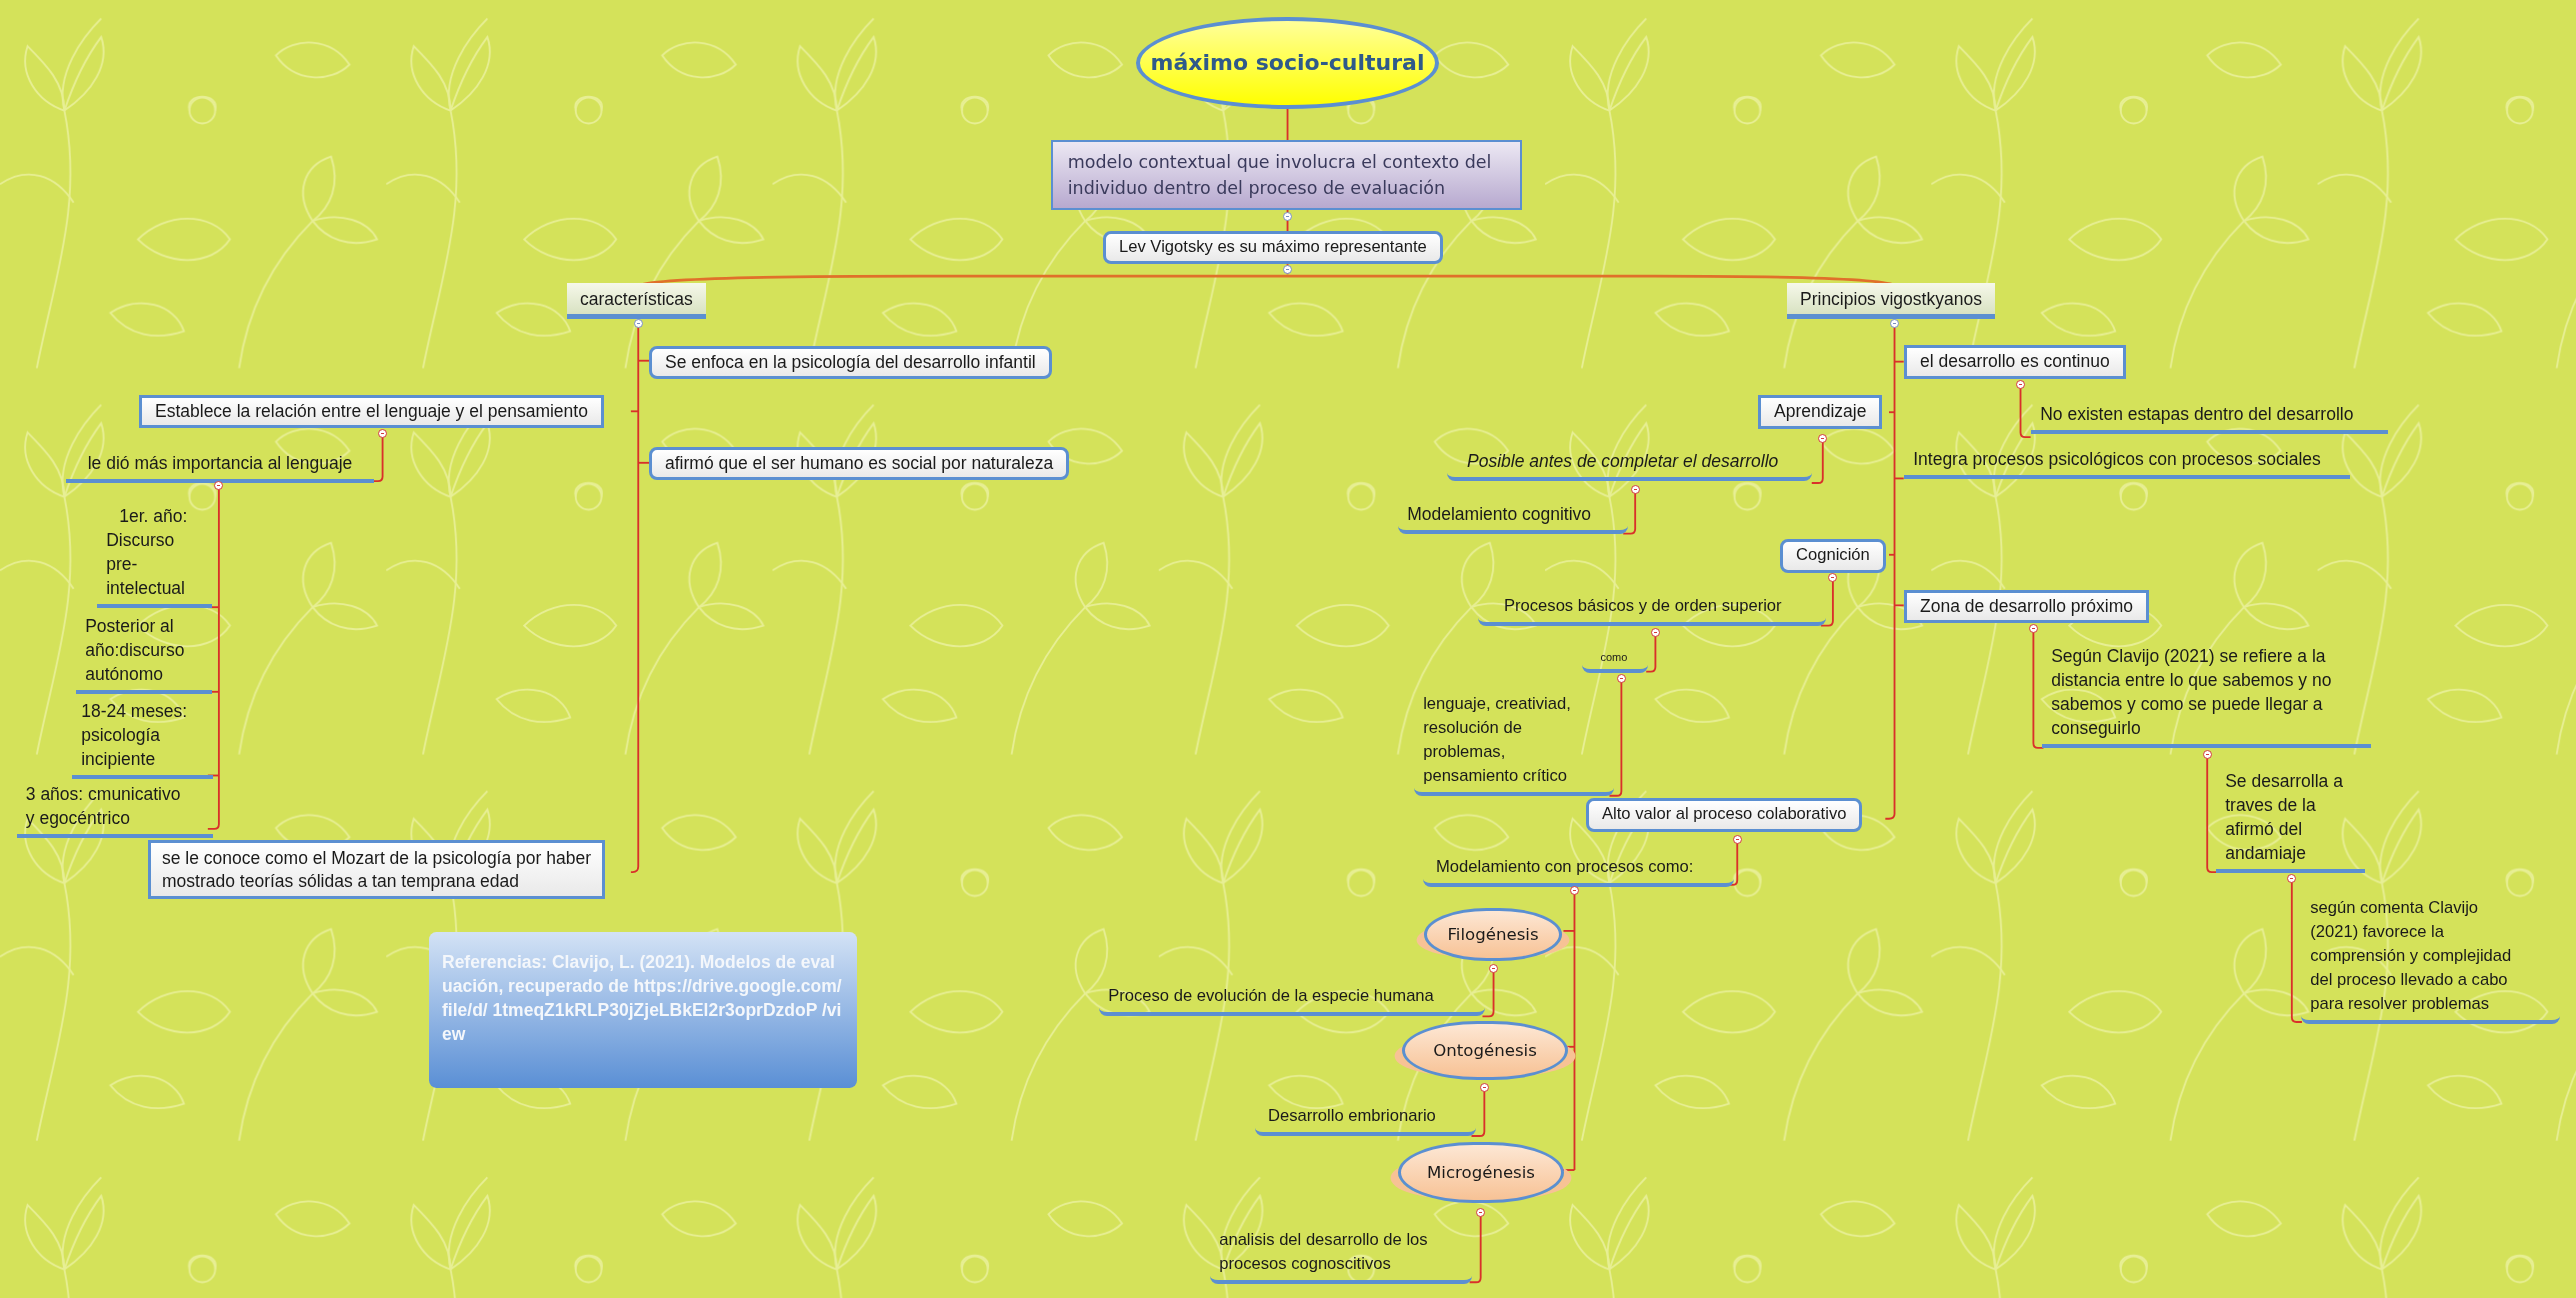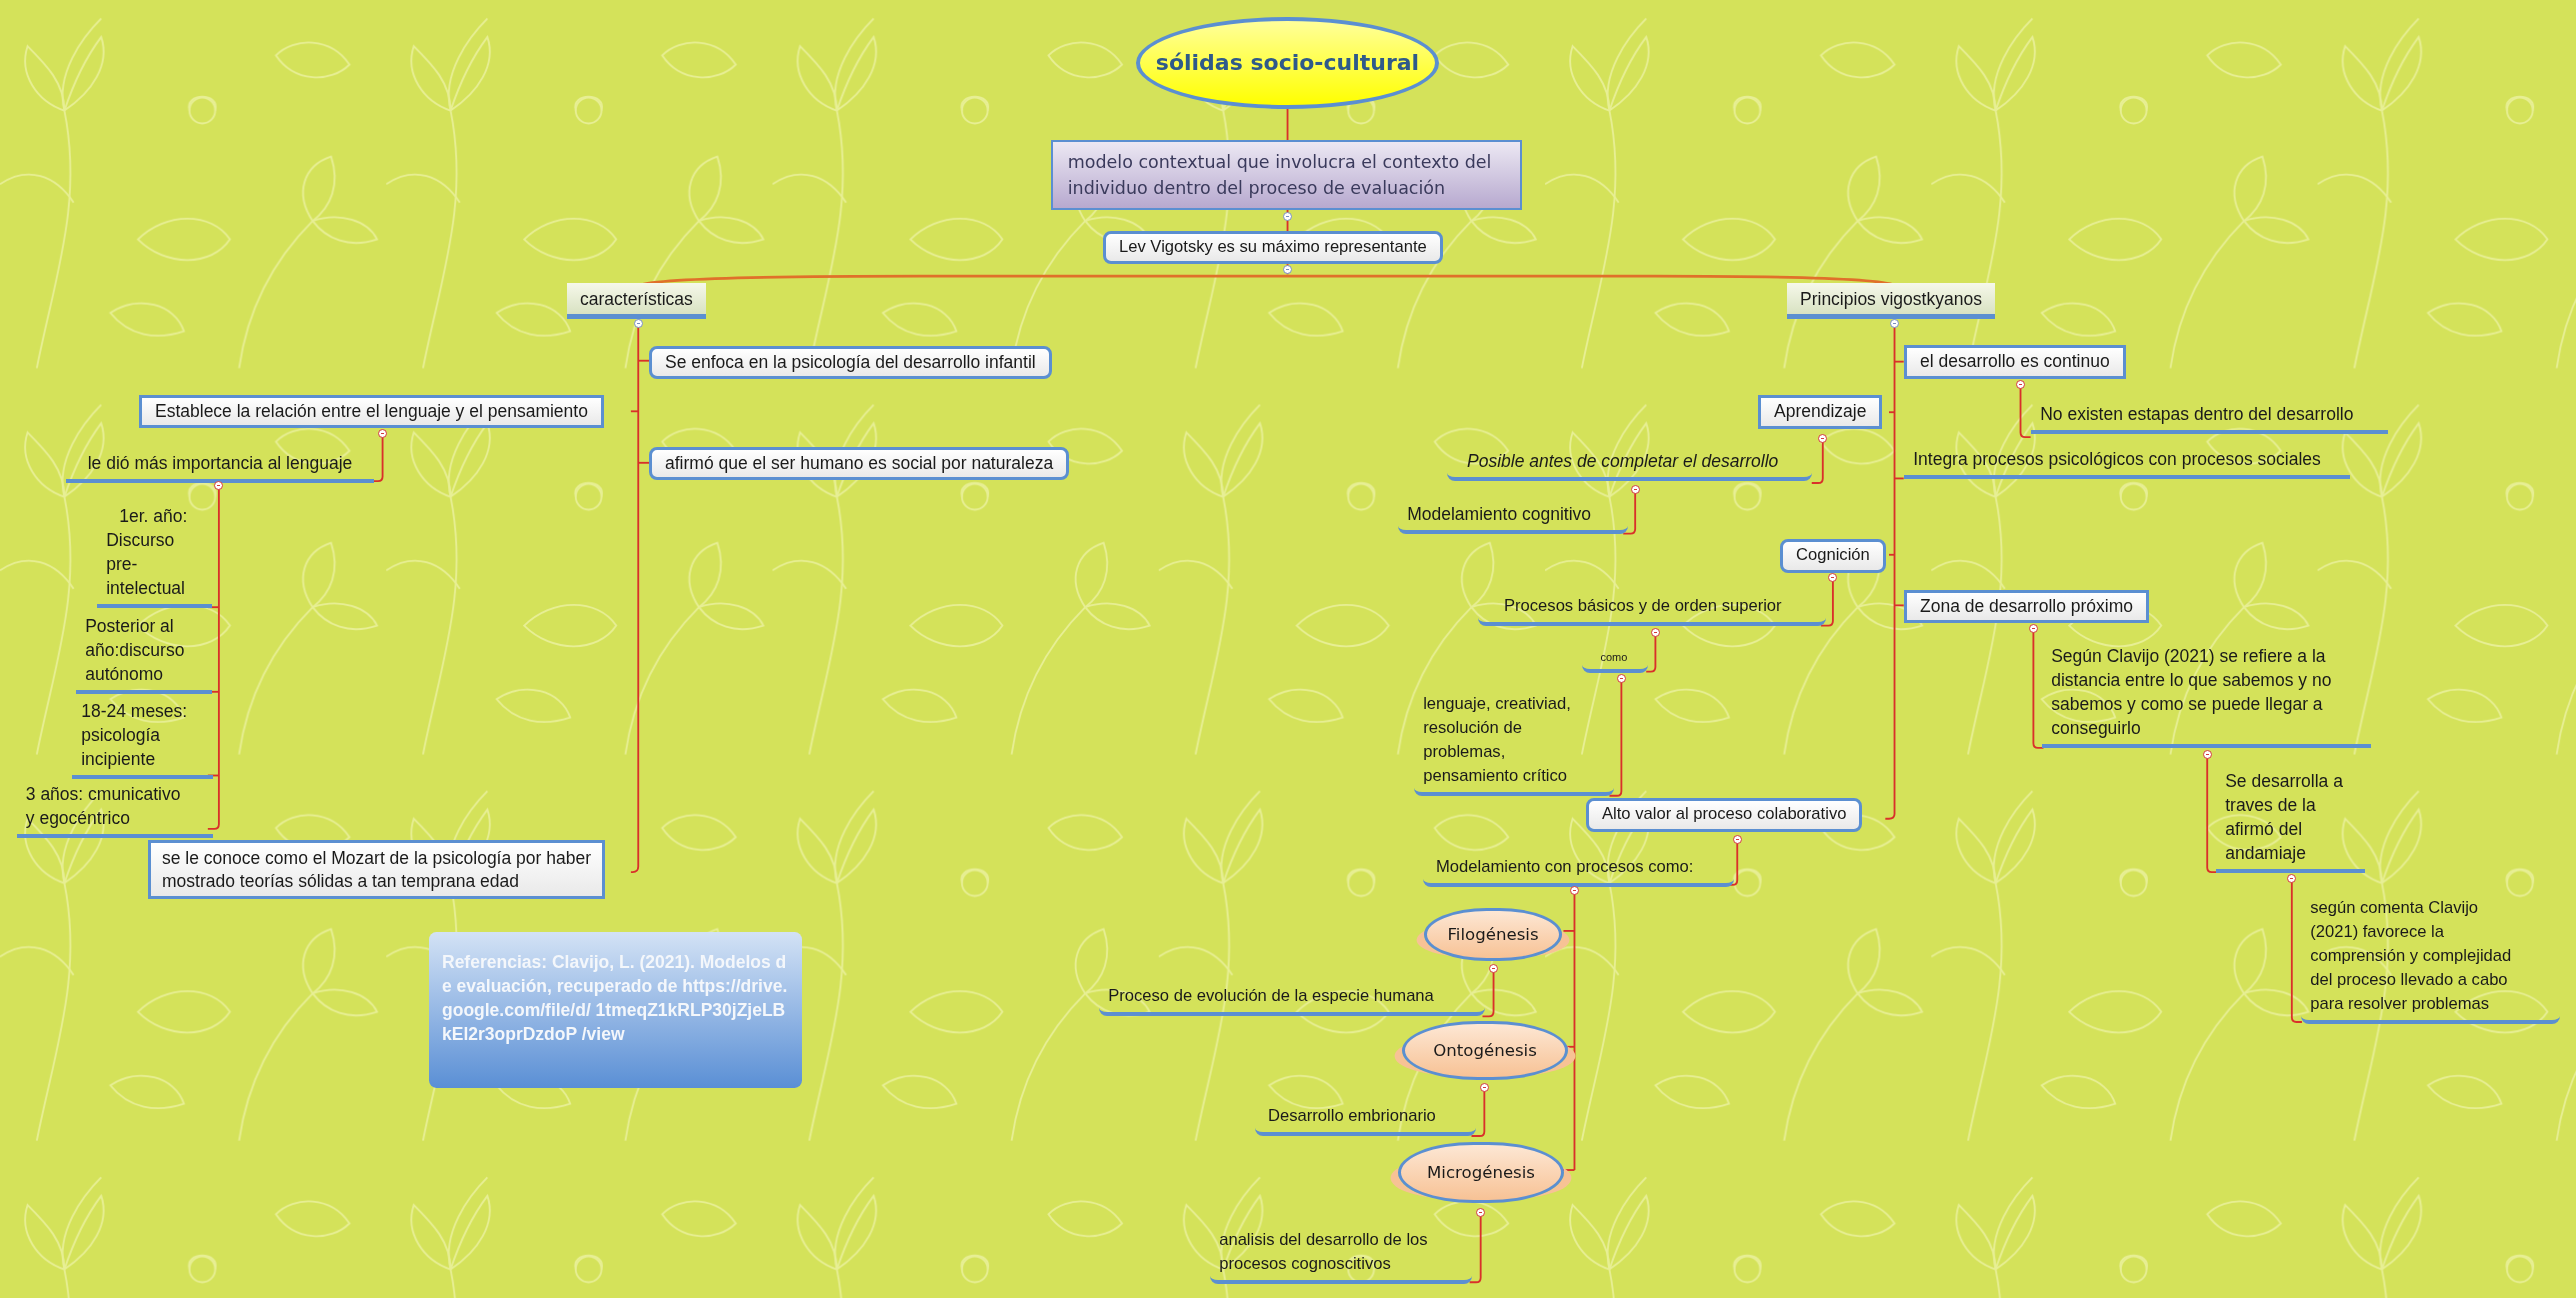--- a/index.html
+++ b/index.html
@@ -48,21 +48,21 @@
   }
   .cloud {
     position:absolute; box-sizing:border-box;
     background:linear-gradient(#fde7d4,#f7c295);
     border:3.7px solid #5b8fd1; border-radius:50% / 55%;
     display:flex; align-items:center; justify-content:center;
     font-family:"DejaVu Sans", sans-serif; font-size:16.6px;
     box-shadow: 16.6px 5.5px 0 -9.2px #f7c295, -16.6px 5.5px 0 -9.2px #f7c295;
   }
   .ref {
-    position:absolute; left:429px; top:932px; width:373px; height:156px; box-sizing:border-box;
+    position:absolute; left:429px; top:932px; width:428px; height:156px; box-sizing:border-box;
     border-radius:7.4px; background:linear-gradient(#d3e2f5,#5a8fd5);
     color:#f4f7fb; padding:18.4px 13px; font-size:17.5px; line-height:24px; font-weight:bold;
     white-space:normal; word-break:break-all;
   }
   .dejavu { font-family:Liberation Sans, sans-serif;border-radius:8px; }
   .italic { font-style:italic; }
 </style>
 </head>
 <body>
 
@@ -136,21 +136,21 @@
     <path d="M1712 1138 H1700"></path>
     <path d="M1712 1272 H1690"></path>
 
     <path d="M1624 1053 V1100 Q1624 1105 1619 1105 H1612"></path>
     <path d="M1614 1184 V1230 Q1614 1235 1609 1235 H1600"></path>
     <path d="M1610 1318 V1389 Q1610 1394 1605 1394 H1598"></path>
   </g>
 </svg>
 
 <div class="ellipse">
-  <span>sólidas socio-cultural</span>
+  <span>máximo socio-cultural</span>
 </div>
 
 <div class="purple">
   <div>modelo contextual que involucra el contexto del</div>
   <div>individuo dentro del proceso de evaluación</div>
 </div>
 <div class="collapse blue" style="left:1283px;top:212px;"></div>
 
 <div class="node box dejavu" style="left:1103px;top:231px;height:33px;line-height:26px;font-size:16.6px;">
   <span>Lev Vigotsky es su máximo representante</span>

